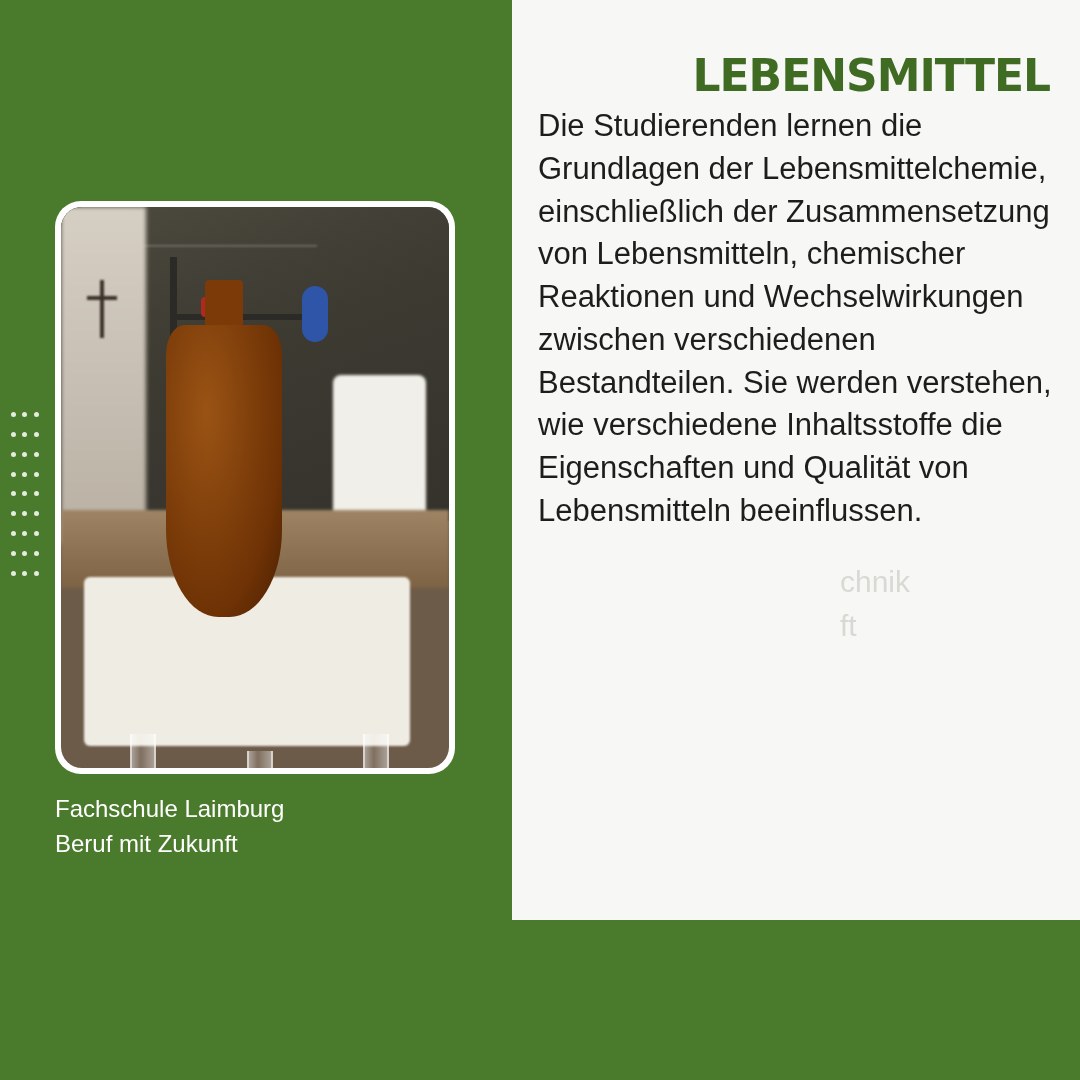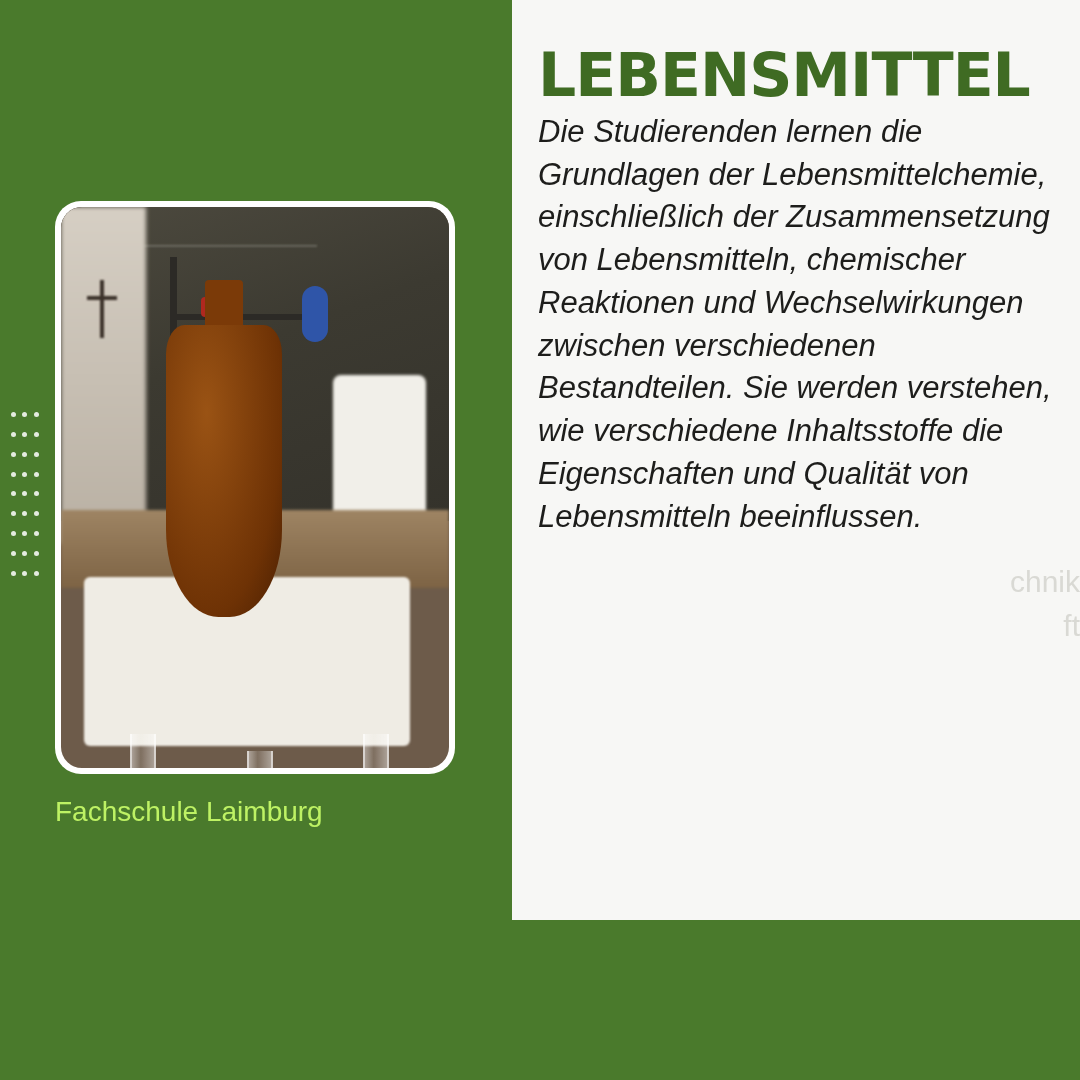--- a/index.html
+++ b/index.html
@@ -27,56 +27,56 @@
     width: 568px;
     height: 920px;
     background: #f7f7f5;
   }
   
   .watermark {
     position: absolute;
     right: 0;
     top: 560px;
     width: 240px;
-    text-align: right;
+    text-align: left;
     font-size: 30px;
     line-height: 1.45;
     color: #d9d9d4;
     white-space: pre-line;
     letter-spacing: 0px;
     z-index: 1;
     font-family: "Liberation Sans", sans-serif;
   }
   .content {
     position: absolute;
     left: 538px;
     top: 46px;
     width: 520px;
     z-index: 3;
   }
   .title {
-    margin: 0;
-    font-size: 60px;
+    margin: 8px;
+    font-size: 44px;
     line-height: 0.98;
     font-weight: bold;
     color: #3f6b23;
     letter-spacing: -1px;
     text-transform: uppercase;
     font-family: "DejaVu Sans", sans-serif;
+    text-align: right;
   }
   .title .line2 {
     display: block;
   }
   .body-copy {
     margin: 6px 0 0 0;
     font-size: 31px;
     line-height: 1.38;
     color: #1d1d1b;
     font-family: "Liberation Sans", sans-serif;
-    font-style: italic;
   }
   
   .photo-frame {
     position: absolute;
     left: 55px;
     top: 201px;
     width: 400px;
     height: 573px;
     border-radius: 26px;
     background: #ffffff;
@@ -234,22 +234,22 @@
   }
   #flask-yellow { left: 10%; width: 86px; }
   #flask-green { left: 38%; width: 104px; bottom: 3%; }
   #flask-blue { left: 70%; width: 86px; }
   
   .caption {
     position: absolute;
     left: 55px;
     top: 792px;
     width: 420px;
-    color: #bef264;
-    font-size: 28px;
+    color: #ffffff;
+    font-size: 24px;
     line-height: 1.45;
   }
   
   .dots {
     position: absolute;
     left: 8px;
     top: 405px;
     width: 34px;
     height: 178px;
     display: grid;
@@ -341,15 +341,16 @@
 
       <div class="flask" id="flask-blue">
         <div class="neck"></div>
 
       </div>
     </div>
   </div>
 
   <div class="caption">
     <div>Fachschule Laimburg</div>
+    <div>Beruf mit Zukunft</div>
   </div>
 
 </div>
 
 </body></html>

